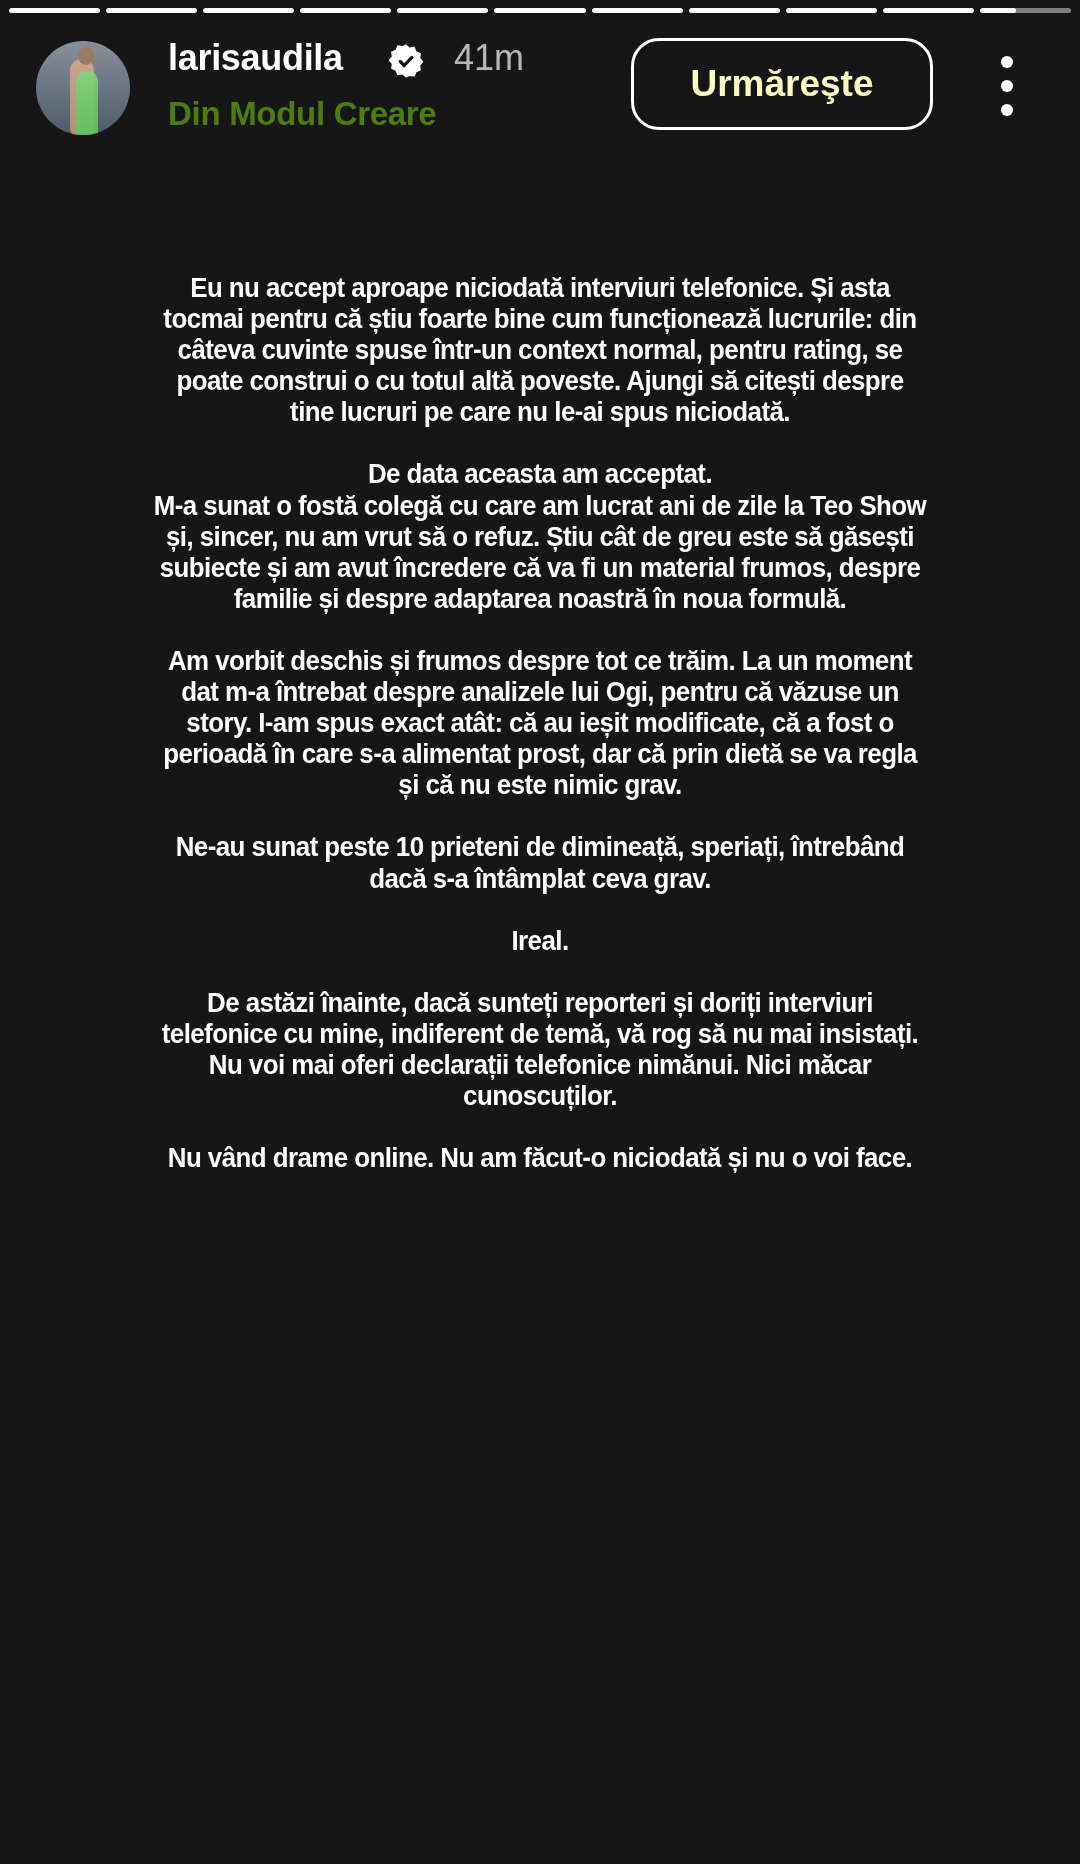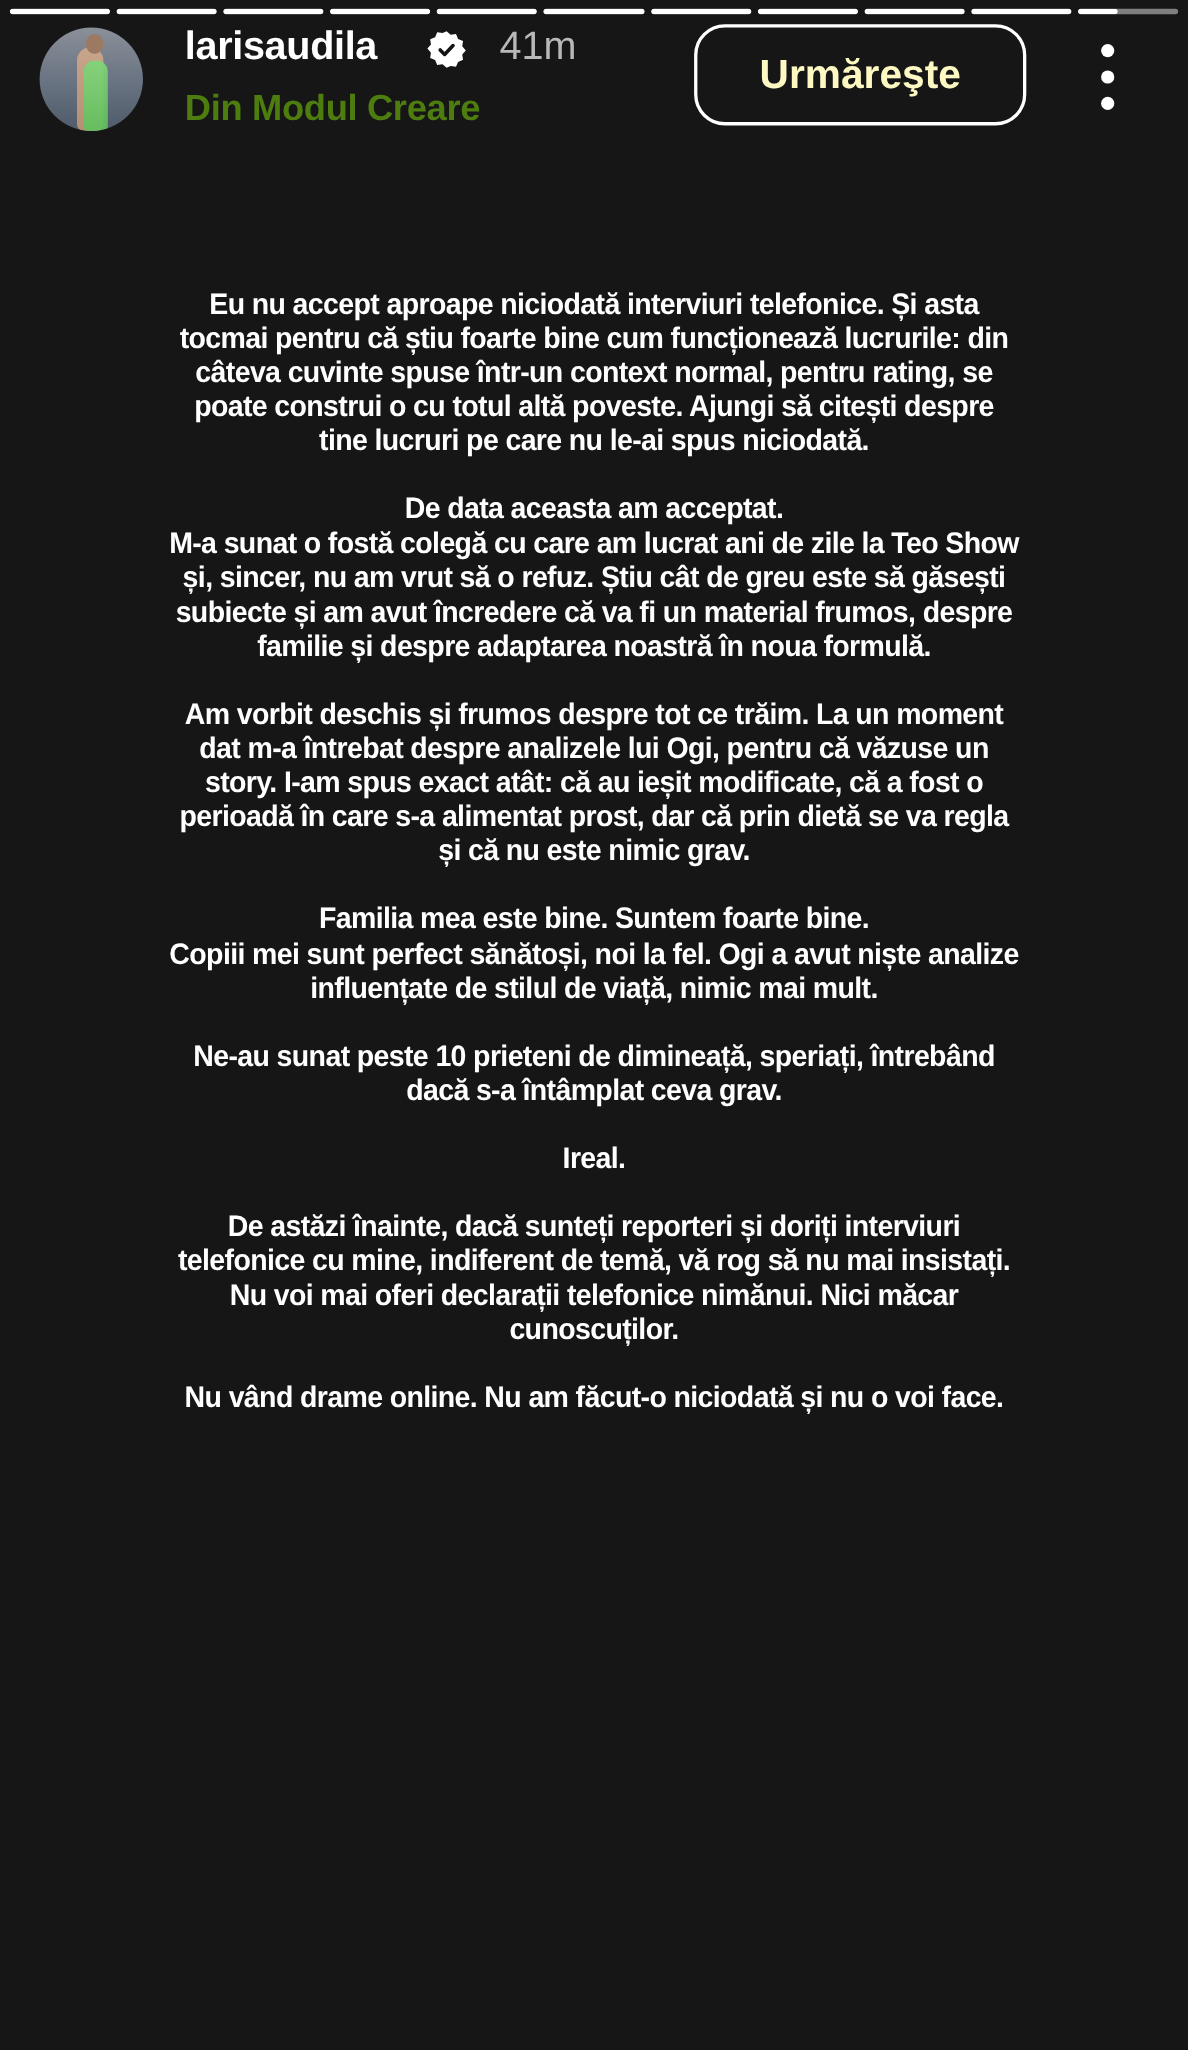--- a/index.html
+++ b/index.html
@@ -42,21 +42,21 @@
   .progress .seg .fill {
     position: absolute;
     left: 0; top: 0; bottom: 0;
     background: #ffffff;
     border-radius: 3px;
   }
 
   
   .header {
     position: absolute;
-    top: 20px;
+    top: 36px;
     left: 0;
     width: 890px;
     height: 100px;
   }
   .avatar {
     position: absolute;
     left: 36px;
     top: 5px;
     width: 94px;
     height: 94px;
@@ -163,21 +163,21 @@
 
   
   .story-text {
     position: absolute;
     left: 20px;
     top: 257px;
     width: 1040px;
     text-align: center;
   }
   .story-text .para {
-    margin: 4px 0 31px 0;
+    margin: 16px 0 31px 0;
   }
   .story-text .line {
     display: block;
     font-size: 27px;
     line-height: 31.1px;
     font-weight: 700;
     color: #ffffff;
     white-space: nowrap;
     letter-spacing: -0.6px;
     transform: scaleX(0.96);
@@ -269,25 +269,20 @@
     <span class="line">familie și despre adaptarea noastră în noua formulă.</span>
   </div>
   <div class="para">
     <span class="line">Am vorbit deschis și frumos despre tot ce trăim. La un moment</span>
     <span class="line">dat m-a întrebat despre analizele lui Ogi, pentru că văzuse un</span>
     <span class="line">story. I-am spus exact atât: că au ieșit modificate, că a fost o</span>
     <span class="line">perioadă în care s-a alimentat prost, dar că prin dietă se va regla</span>
     <span class="line">și că nu este nimic grav.</span>
   </div>
   <div class="para">
-    <span class="line">Familia mea este bine. Suntem foarte bine.</span>
-    <span class="line">Copiii mei sunt perfect sănătoși, noi la fel. Ogi a avut niște analize</span>
-    <span class="line">influențate de stilul de viață, nimic mai mult.</span>
-  </div>
-  <div class="para">
     <span class="line">Ne-au sunat peste 10 prieteni de dimineață, speriați, întrebând</span>
     <span class="line">dacă s-a întâmplat ceva grav.</span>
   </div>
   <div class="para">
     <span class="line">Ireal.</span>
   </div>
   <div class="para">
     <span class="line">De astăzi înainte, dacă sunteți reporteri și doriți interviuri</span>
     <span class="line">telefonice cu mine, indiferent de temă, vă rog să nu mai insistați.</span>
     <span class="line">Nu voi mai oferi declarații telefonice nimănui. Nici măcar</span>

